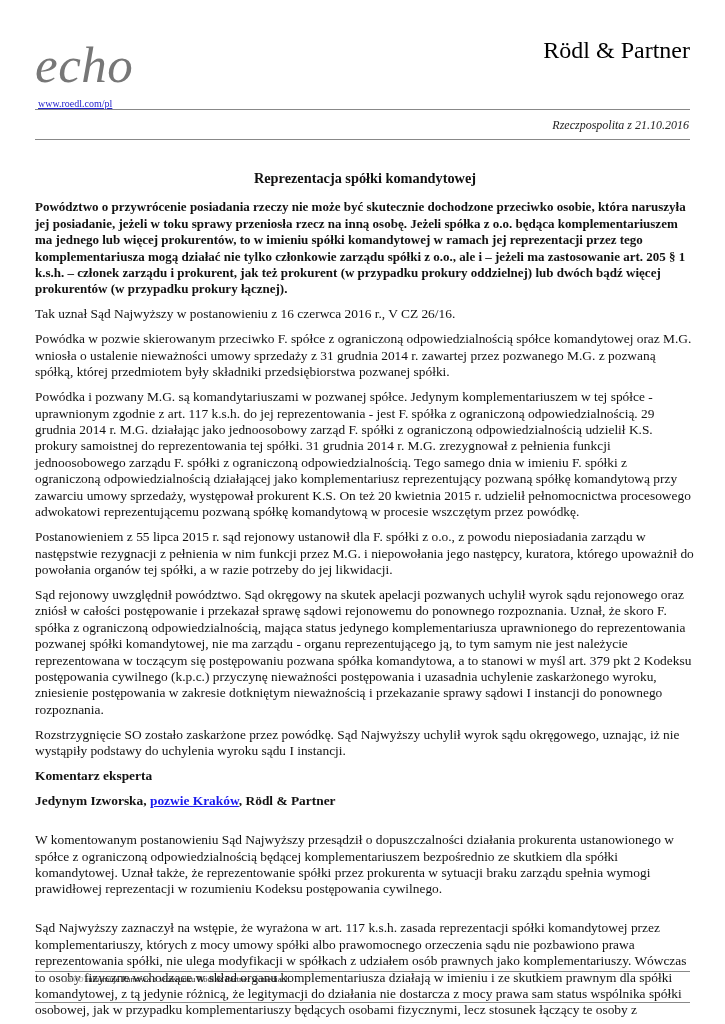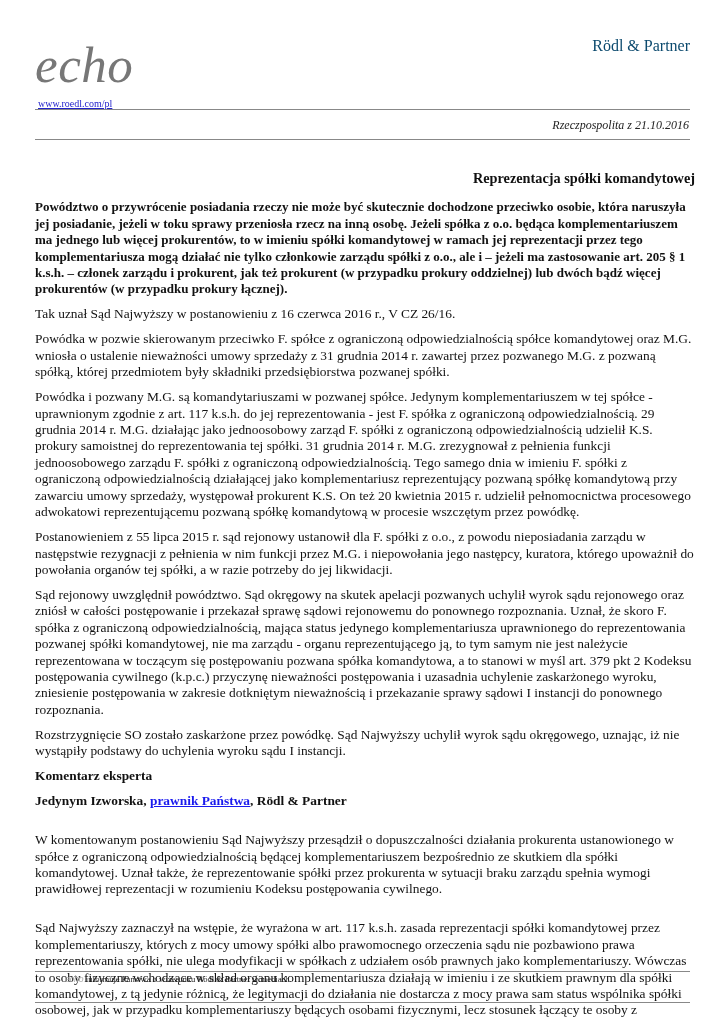--- a/index.html
+++ b/index.html
@@ -24,22 +24,22 @@
       font-size: 51px;
       color: #777777;
       letter-spacing: 0.5px;
       line-height: 1;
     }
     .brand {
       position: absolute;
       right: 35px;
       top: 38px;
       font-family: "Liberation Serif", serif;
-      font-size: 16px;
-      color: #0c4a6e;
+      font-size: 24px;
+      color: #000000;
       line-height: 1;
     }
     .site-link {
       position: absolute;
       left: 38px;
       top: 98px;
       font-family: "Liberation Serif", serif;
       font-size: 10px;
       color: #2222cc;
       text-decoration: underline;
@@ -65,21 +65,21 @@
     }
     .content {
       position: absolute;
       left: 35px;
       top: 170px;
       width: 660px;
       font-size: 13.4px;
       line-height: 16.4px;
     }
     .title {
-      text-align: right;
+      text-align: center;
       font-weight: bold;
       font-size: 14.3px;
       margin: 0 0 13px 0;
     }
     .content p {
       margin: 0 0 8.6px 0;
     }
     .lead {
       font-weight: bold;
       font-size: 13px;
@@ -125,21 +125,21 @@
 <div class="content">
   <div class="title">Reprezentacja spółki komandytowej</div>
   <p class="lead">Powództwo o przywrócenie posiadania rzeczy nie może być skutecznie dochodzone przeciwko osobie, która naruszyła jej posiadanie, jeżeli w toku sprawy przeniosła rzecz na inną osobę. Jeżeli spółka z o.o. będąca komplementariuszem ma jednego lub więcej prokurentów, to w imieniu spółki komandytowej w ramach jej reprezentacji przez tego komplementariusza mogą działać nie tylko członkowie zarządu spółki z o.o., ale i – jeżeli ma zastosowanie art. 205 § 1 k.s.h. – członek zarządu i prokurent, jak też prokurent (w przypadku prokury oddzielnej) lub dwóch bądź więcej prokurentów (w przypadku prokury łącznej).</p>
   <p>Tak uznał Sąd Najwyższy w postanowieniu z 16 czerwca 2016 r., V CZ 26/16.</p>
   <p>Powódka w pozwie skierowanym przeciwko F. spółce z ograniczoną odpowiedzialnością spółce komandytowej oraz M.G. wniosła o ustalenie nieważności umowy sprzedaży z 31 grudnia 2014 r. zawartej przez pozwanego M.G. z pozwaną spółką, której przedmiotem były składniki przedsiębiorstwa pozwanej spółki.</p>
   <p>Powódka i pozwany M.G. są komandytariuszami w pozwanej spółce. Jedynym komplementariuszem w tej spółce - uprawnionym zgodnie z art. 117 k.s.h. do jej reprezentowania - jest F. spółka z ograniczoną odpowiedzialnością. 29 grudnia 2014 r. M.G. działając jako jednoosobowy zarząd F. spółki z ograniczoną odpowiedzialnością udzielił K.S. prokury samoistnej do reprezentowania tej spółki. 31 grudnia 2014 r. M.G. zrezygnował z pełnienia funkcji jednoosobowego zarządu F. spółki z ograniczoną odpowiedzialnością. Tego samego dnia w imieniu F. spółki z ograniczoną odpowiedzialnością działającej jako komplementariusz reprezentujący pozwaną spółkę komandytową przy zawarciu umowy sprzedaży, występował prokurent K.S. On też 20 kwietnia 2015 r. udzielił pełnomocnictwa procesowego adwokatowi reprezentującemu pozwaną spółkę komandytową w procesie wszczętym przez powódkę.</p>
   <p>Postanowieniem z 55 lipca 2015 r. sąd rejonowy ustanowił dla F. spółki z o.o., z powodu nieposiadania zarządu w następstwie rezygnacji z pełnienia w nim funkcji przez M.G. i niepowołania jego następcy, kuratora, którego upoważnił do powołania organów tej spółki, a w razie potrzeby do jej likwidacji.</p>
   <p>Sąd rejonowy uwzględnił powództwo. Sąd okręgowy na skutek apelacji pozwanych uchylił wyrok sądu rejonowego oraz zniósł w całości postępowanie i przekazał sprawę sądowi rejonowemu do ponownego rozpoznania. Uznał, że skoro F. spółka z ograniczoną odpowiedzialnością, mająca status jedynego komplementariusza uprawnionego do reprezentowania pozwanej spółki komandytowej, nie ma zarządu - organu reprezentującego ją, to tym samym nie jest należycie reprezentowana w toczącym się postępowaniu pozwana spółka komandytowa, a to stanowi w myśl art. 379 pkt 2 Kodeksu postępowania cywilnego (k.p.c.) przyczynę nieważności postępowania i uzasadnia uchylenie zaskarżonego wyroku, zniesienie postępowania w zakresie dotkniętym nieważnością i przekazanie sprawy sądowi I instancji do ponownego rozpoznania.</p>
   <p>Rozstrzygnięcie SO zostało zaskarżone przez powódkę. Sąd Najwyższy uchylił wyrok sądu okręgowego, uznając, iż nie wystąpiły podstawy do uchylenia wyroku sądu I instancji.</p>
   <p class="section-heading">Komentarz eksperta</p>
-  <p class="section-heading"><span>Jedynym Izworska, </span><a class="author-link">prawnik Państwa</a><span>, Rödl &amp; Partner</span></p>
+  <p class="section-heading"><span>Jedynym Izworska, </span><a class="author-link">pozwie Kraków</a><span>, Rödl &amp; Partner</span></p>
   <div class="gap"></div>
   <p>W komentowanym postanowieniu Sąd Najwyższy przesądził o dopuszczalności działania prokurenta ustanowionego w spółce z ograniczoną odpowiedzialnością będącej komplementariuszem bezpośrednio ze skutkiem dla spółki komandytowej. Uznał także, że reprezentowanie spółki przez prokurenta w sytuacji braku zarządu spełnia wymogi prawidłowej reprezentacji w rozumieniu Kodeksu postępowania cywilnego.</p>
   <div class="gap"></div>
   <p>Sąd Najwyższy zaznaczył na wstępie, że wyrażona w art. 117 k.s.h. zasada reprezentacji spółki komandytowej przez komplementariuszy, których z mocy umowy spółki albo prawomocnego orzeczenia sądu nie pozbawiono prawa reprezentowania spółki, nie ulega modyfikacji w spółkach z udziałem osób prawnych jako komplementariuszy. Wówczas to osoby fizyczne wchodzące w skład organu komplementariusza działają w imieniu i ze skutkiem prawnym dla spółki komandytowej, z tą jedynie różnicą, że legitymacji do działania nie dostarcza z mocy prawa sam status wspólnika spółki osobowej, jak w przypadku komplementariuszy będących osobami fizycznymi, lecz stosunek łączący te osoby z</p>
 </div>
 
 <div class="rule r3"></div>
 <div class="footer">
   <div><span class="echo-mark">echo</span><span> informuje Państwa o wizerunku Rödl &amp; Partner w mediach.</span></div>
 </div>

